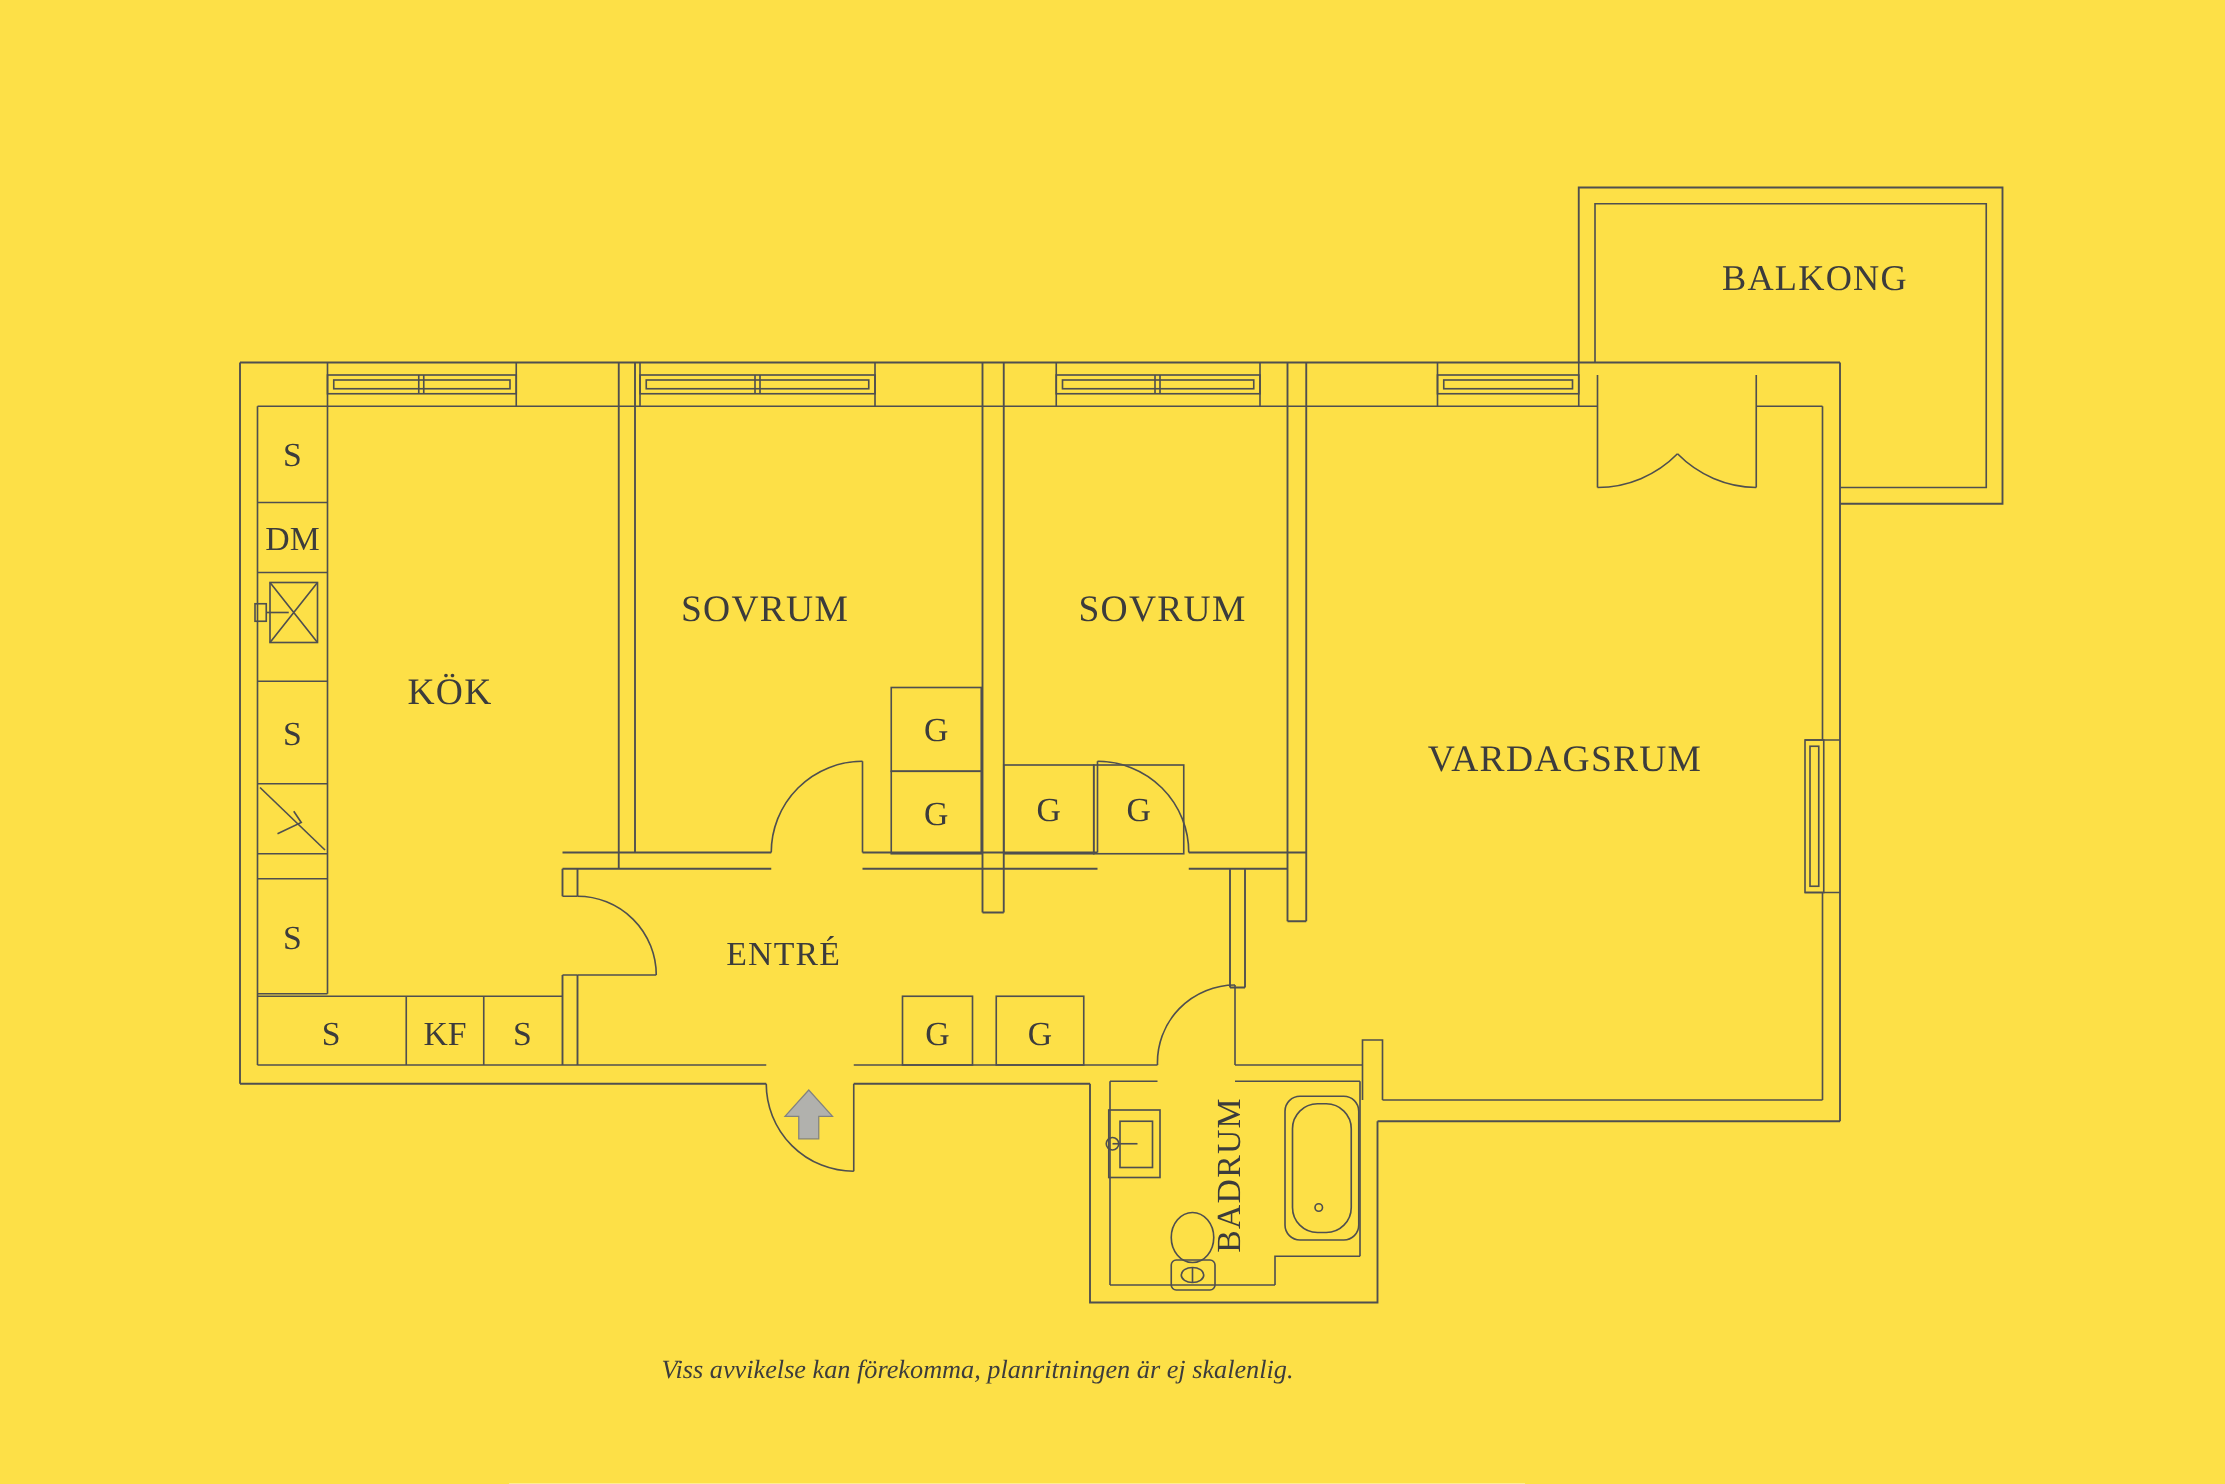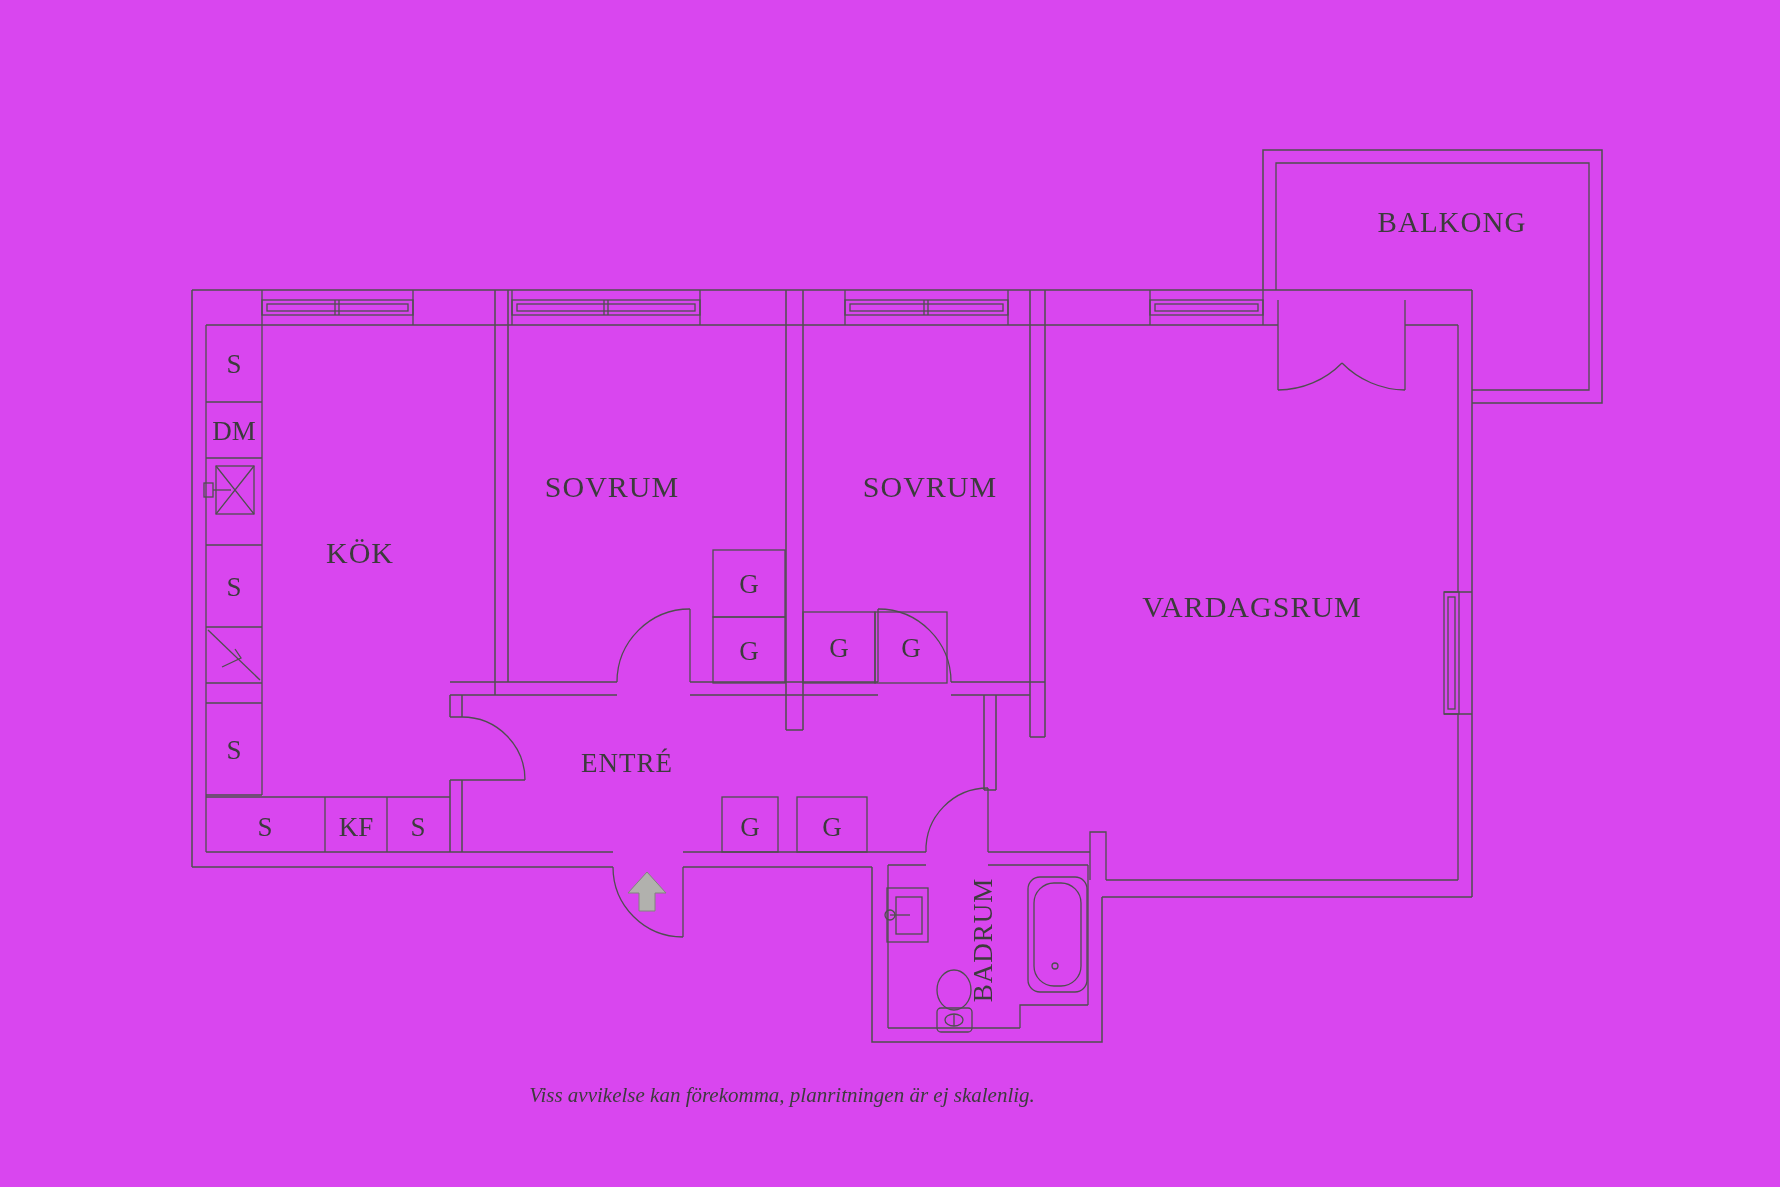--- a/index.html
+++ b/index.html
@@ -1,16 +1,16 @@
 <!DOCTYPE html>
 <html><head>
 <meta charset="utf-8">
 <style>
   html,body{margin:0;padding:0;background:#ffffff;}
-  .page{position:relative;width:1780px;height:1187px;background:#d946ef;overflow:hidden;
+  .page{position:relative;width:1780px;height:1187px;background:#fde047;overflow:hidden;
         font-family:"Liberation Serif", serif;}
   svg text{fill:#3c3c3c;font-family:"Liberation Serif", serif;}
   .w{fill:none;stroke:#4f4f4f;stroke-width:1.5;stroke-linecap:butt;}
   .w2{fill:none;stroke:#4f4f4f;stroke-width:1.3;}
   .fix{fill:none;stroke:#4f4f4f;stroke-width:1.3;}
   .room-label{font-size:30px;letter-spacing:1px;}
   .small-label{font-size:27px;}
   .balkong-label{font-size:29px;letter-spacing:1px;}
   .entre-label{font-size:27px;letter-spacing:1px;}
   .caption{font-size:21px;font-style:italic;}

